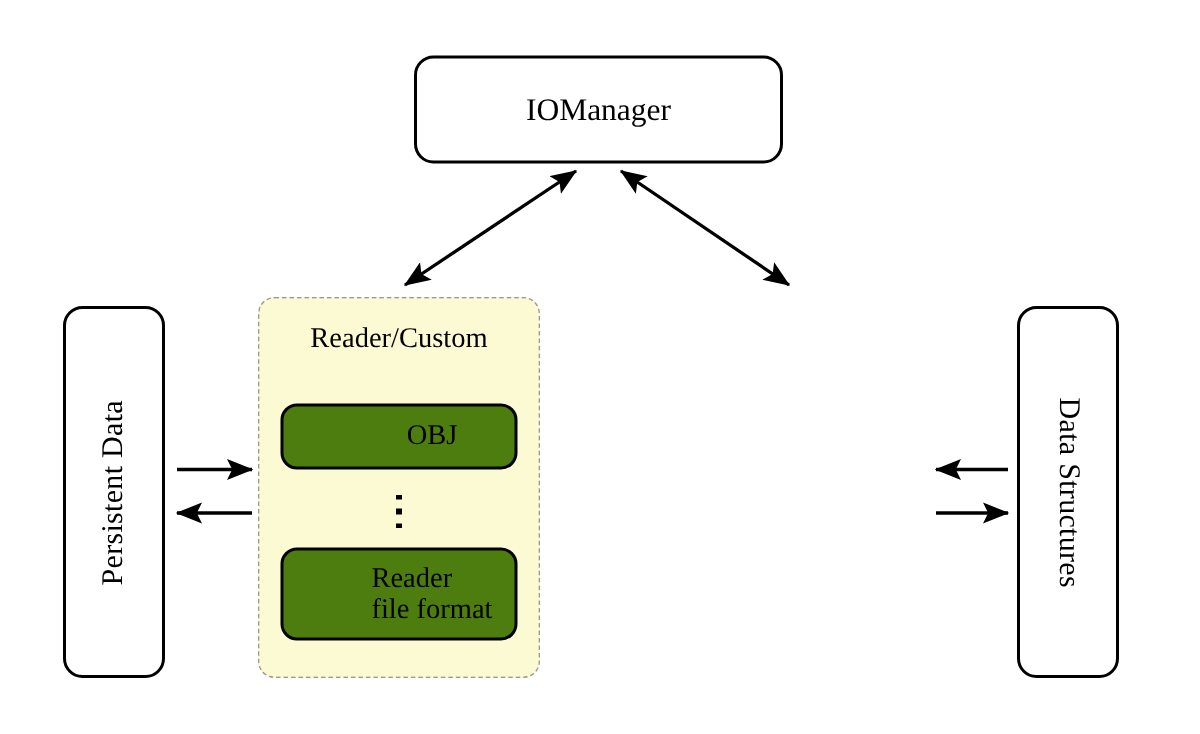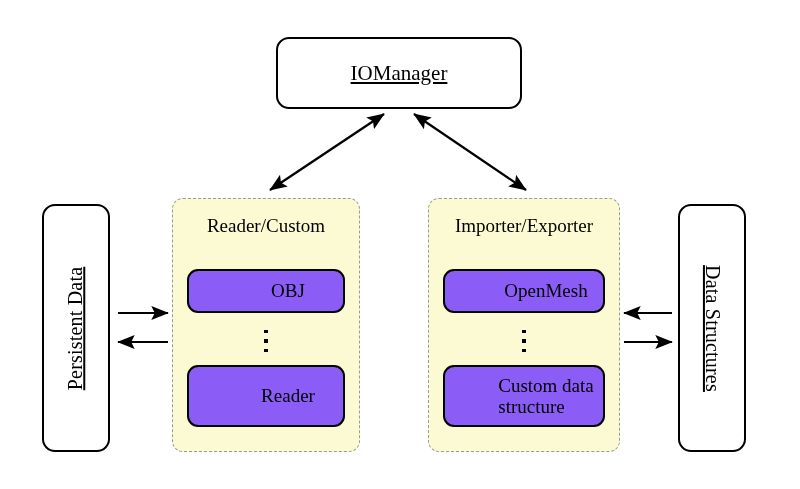--- a/index.html
+++ b/index.html
@@ -32,21 +32,20 @@
   .node-box {
     position: absolute;
     box-sizing: border-box;
     background: #ffffff;
     border: 2.6px solid #000000;
     border-radius: 13px;
     display: flex;
     align-items: center;
     justify-content: center;
     text-align: center;
-    text-decoration: underline;
   }
   #io-manager-box {
     left: 276px;
     top: 37px;
     width: 246px;
     height: 72px;
     font-size: 21px;
   }
   #persistent-data-box {
     left: 42px;
@@ -93,21 +92,21 @@
     width: 100%;
     text-align: center;
     font-size: 19px;
     white-space: nowrap;
   }
 
   
   .item-box {
     position: absolute;
     box-sizing: border-box;
-    background: #8b5cf6;
+    background: #4d7c0f;
     border: 2.6px solid #000000;
     border-radius: 11px;
     display: flex;
     align-items: center;
     justify-content: center;
     text-align: left;
     line-height: 1.12;
     font-size: 19px;
     left: 14px;
     right: 14px;
@@ -185,38 +184,19 @@
 
     <div class="vdots">
       <i></i>
         <i></i>
         <i></i>
     </div>
 
     <div class="item-box item-bottom">
       <span>
         <span>Reader</span><br>
+        <span>file format</span>
       </span>
     </div>
   </div>
 
-  <div class="group-panel" id="importer-exporter-panel">
-    <div class="panel-title">Importer/Exporter</div>
-
-    <div class="item-box item-top">
-      <span>OpenMesh</span>
-    </div>
-
-    <div class="vdots">
-      <i></i>
-        <i></i>
-        <i></i>
-    </div>
-
-    <div class="item-box item-bottom">
-      <span>
-        <span>Custom data</span><br>
-        <span>structure</span>
-      </span>
-    </div>
-  </div>
 
 </div>
 
 </body></html>

